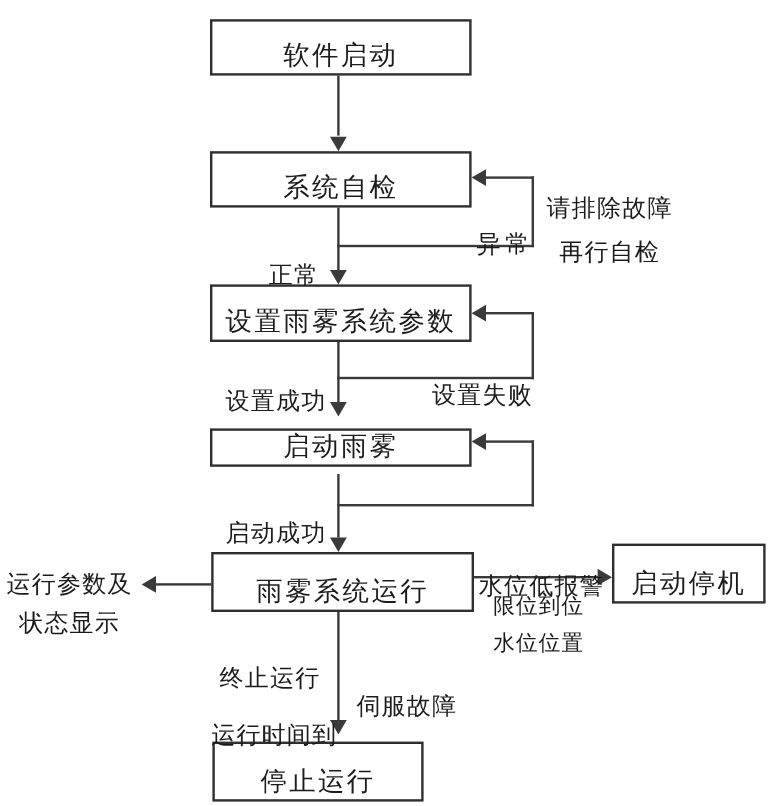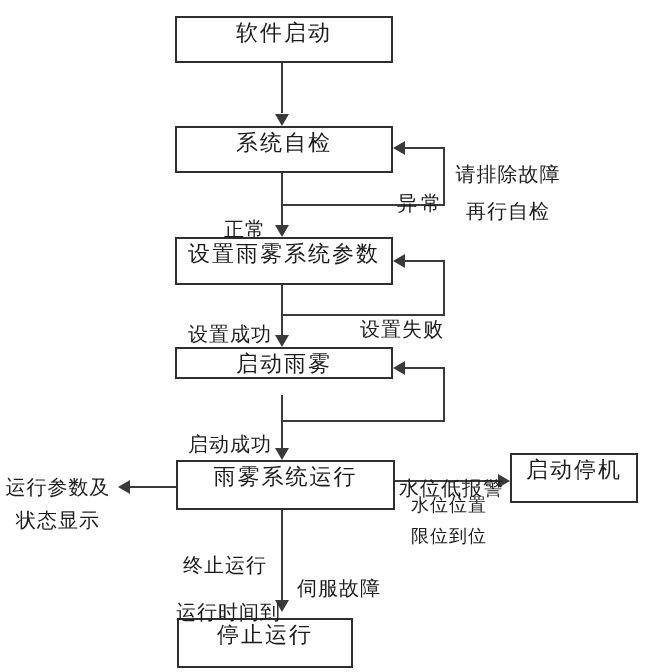--- a/index.html
+++ b/index.html
@@ -3,21 +3,21 @@
 <meta charset="utf-8">
 <style>
   html,body{margin:0;padding:0;background:#fff;}
   .stage{
     position:relative;width:650px;height:672px;background:#ffffff;
     font-family:"Liberation Serif","DejaVu Serif",serif;
     color:#1b1b1b;overflow:hidden;
   }
   .node{
     position:absolute;box-sizing:border-box;border:2px solid #2f2f2f;background:#fff;
-    display:flex;align-items:flex-start;justify-content:center;
+    display:flex;align-items:flex-end;justify-content:center;
     font-size:22px;letter-spacing:2px;white-space:nowrap;
   }
   .vline,.hline{position:absolute;background:#3a3a3a;}
   .vline{width:2px;}
   .hline{height:2px;}
   .arrow-down{position:absolute;width:0;height:0;
     border-left:7px solid transparent;border-right:7px solid transparent;border-top:12px solid #3a3a3a;}
   .arrow-left{position:absolute;width:0;height:0;
     border-top:7px solid transparent;border-bottom:7px solid transparent;border-right:12px solid #3a3a3a;}
   .arrow-right{position:absolute;width:0;height:0;
@@ -33,21 +33,21 @@
 
   <div class="node" style="left:175px;top:16px;width:218px;height:47px">
     <span>软件启动</span>
   </div>
   <div class="node" style="left:175px;top:126px;width:218px;height:47px">
     <span>系统自检</span>
   </div>
   <div class="node" style="left:175px;top:237px;width:218px;height:48px">
     <span>设置雨雾系统参数</span>
   </div>
-  <div class="node" style="left:175px;top:347px;width:218px;height:32px">
+  <div class="node" style="left:175px;top:357px;width:218px;height:32px">
     <span>启动雨雾</span>
   </div>
   <div class="node" style="left:176px;top:460px;width:219px;height:50px">
     <span>雨雾系统运行</span>
   </div>
   <div class="node" style="left:510px;top:453px;width:128px;height:50px">
     <span>启动停机</span>
   </div>
   <div class="node" style="left:177px;top:618px;width:176px;height:50px">
     <span>停止运行</span>
@@ -102,21 +102,21 @@
 
   <div class="lbl" style="left:188px;top:407px">启动成功</div>
 
   <div class="lbl2" style="left:2px;top:466px;width:112px;line-height:23px">
     <span>运行参数及</span>
     <span>状态显示</span>
   </div>
 
   <div class="lbl" style="left:399px;top:451px">水位低报警</div>
   <div class="lbl2" style="left:404px;top:485px;width:90px;font-size:18px;line-height:21px">
+    <span>限位到位</span>
     <span>水位位置</span>
-    <span>限位到位</span>
   </div>
 
   <div class="lbl" style="left:183px;top:528px">终止运行</div>
   <div class="lbl" style="left:297px;top:551px">伺服故障</div>
   <div class="lbl" style="left:176px;top:575px">运行时间到</div>
 
 </div>
 
 </body></html>

